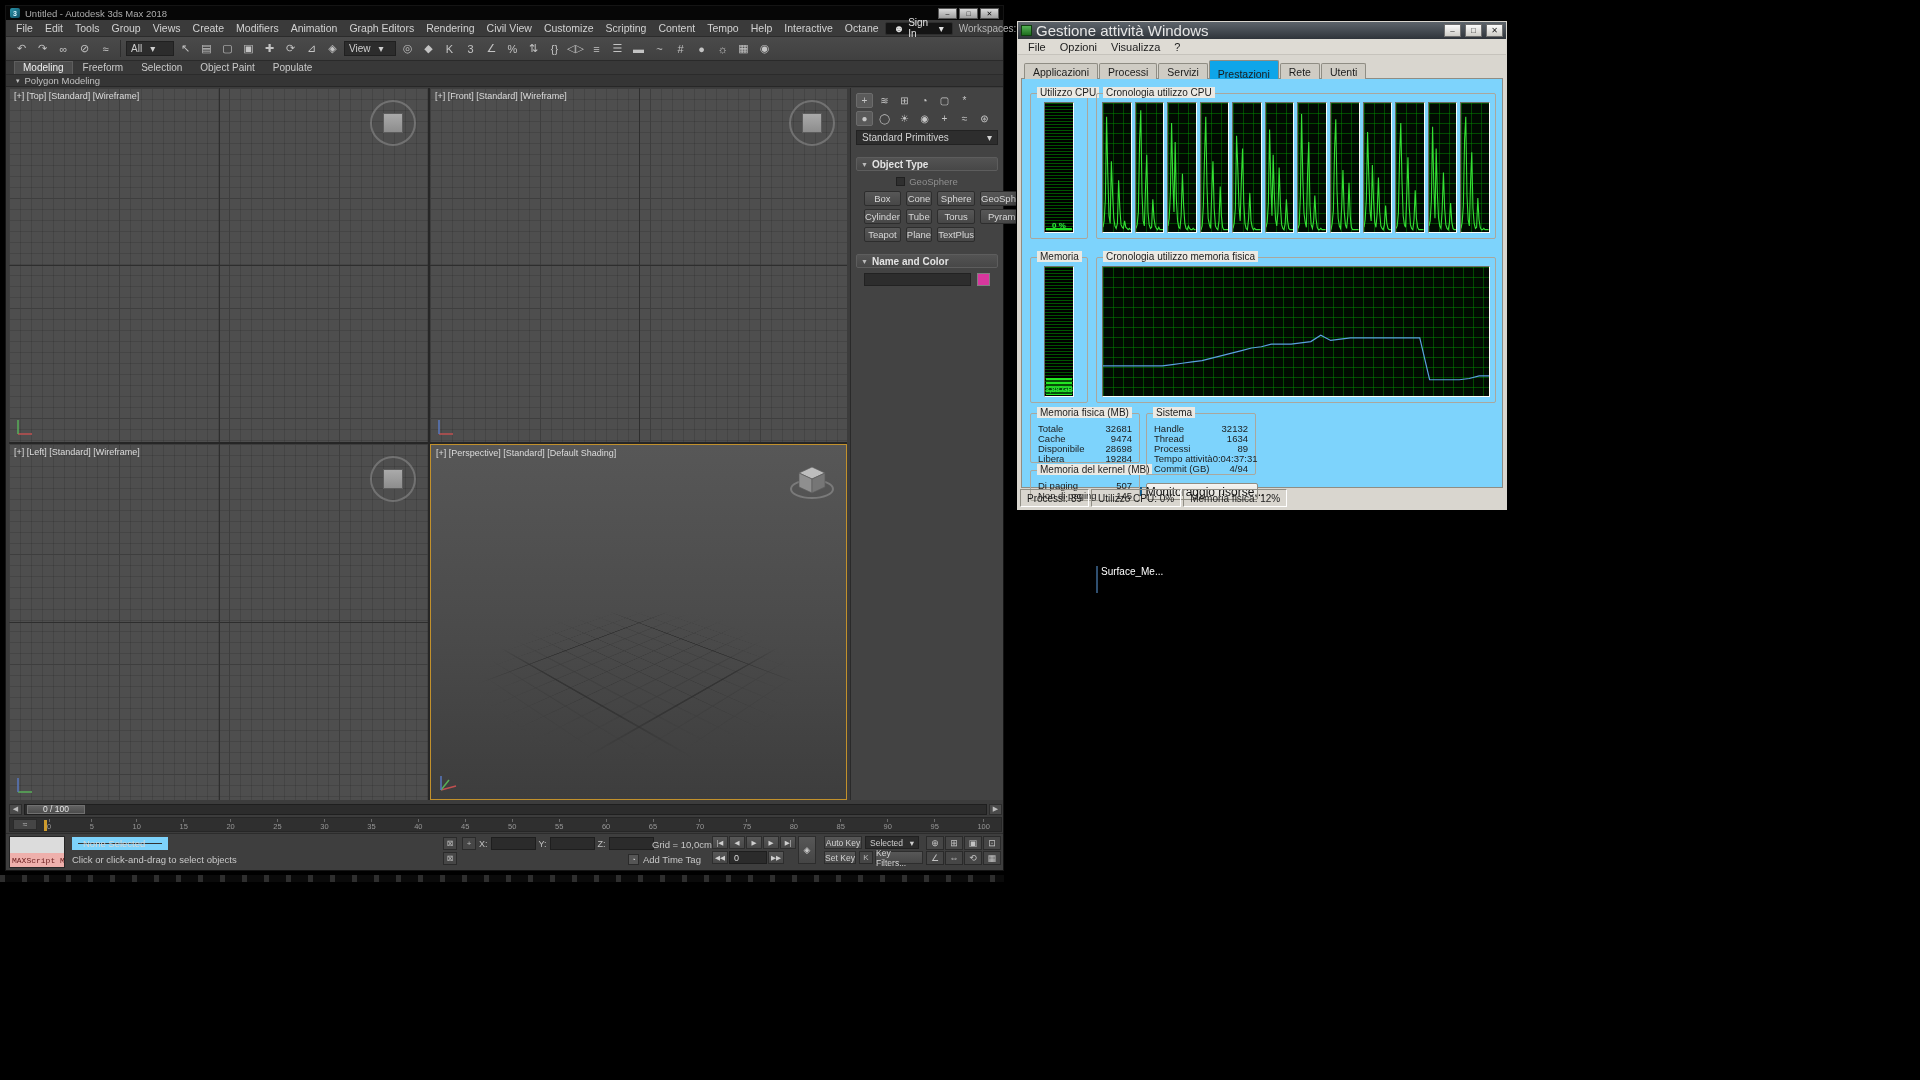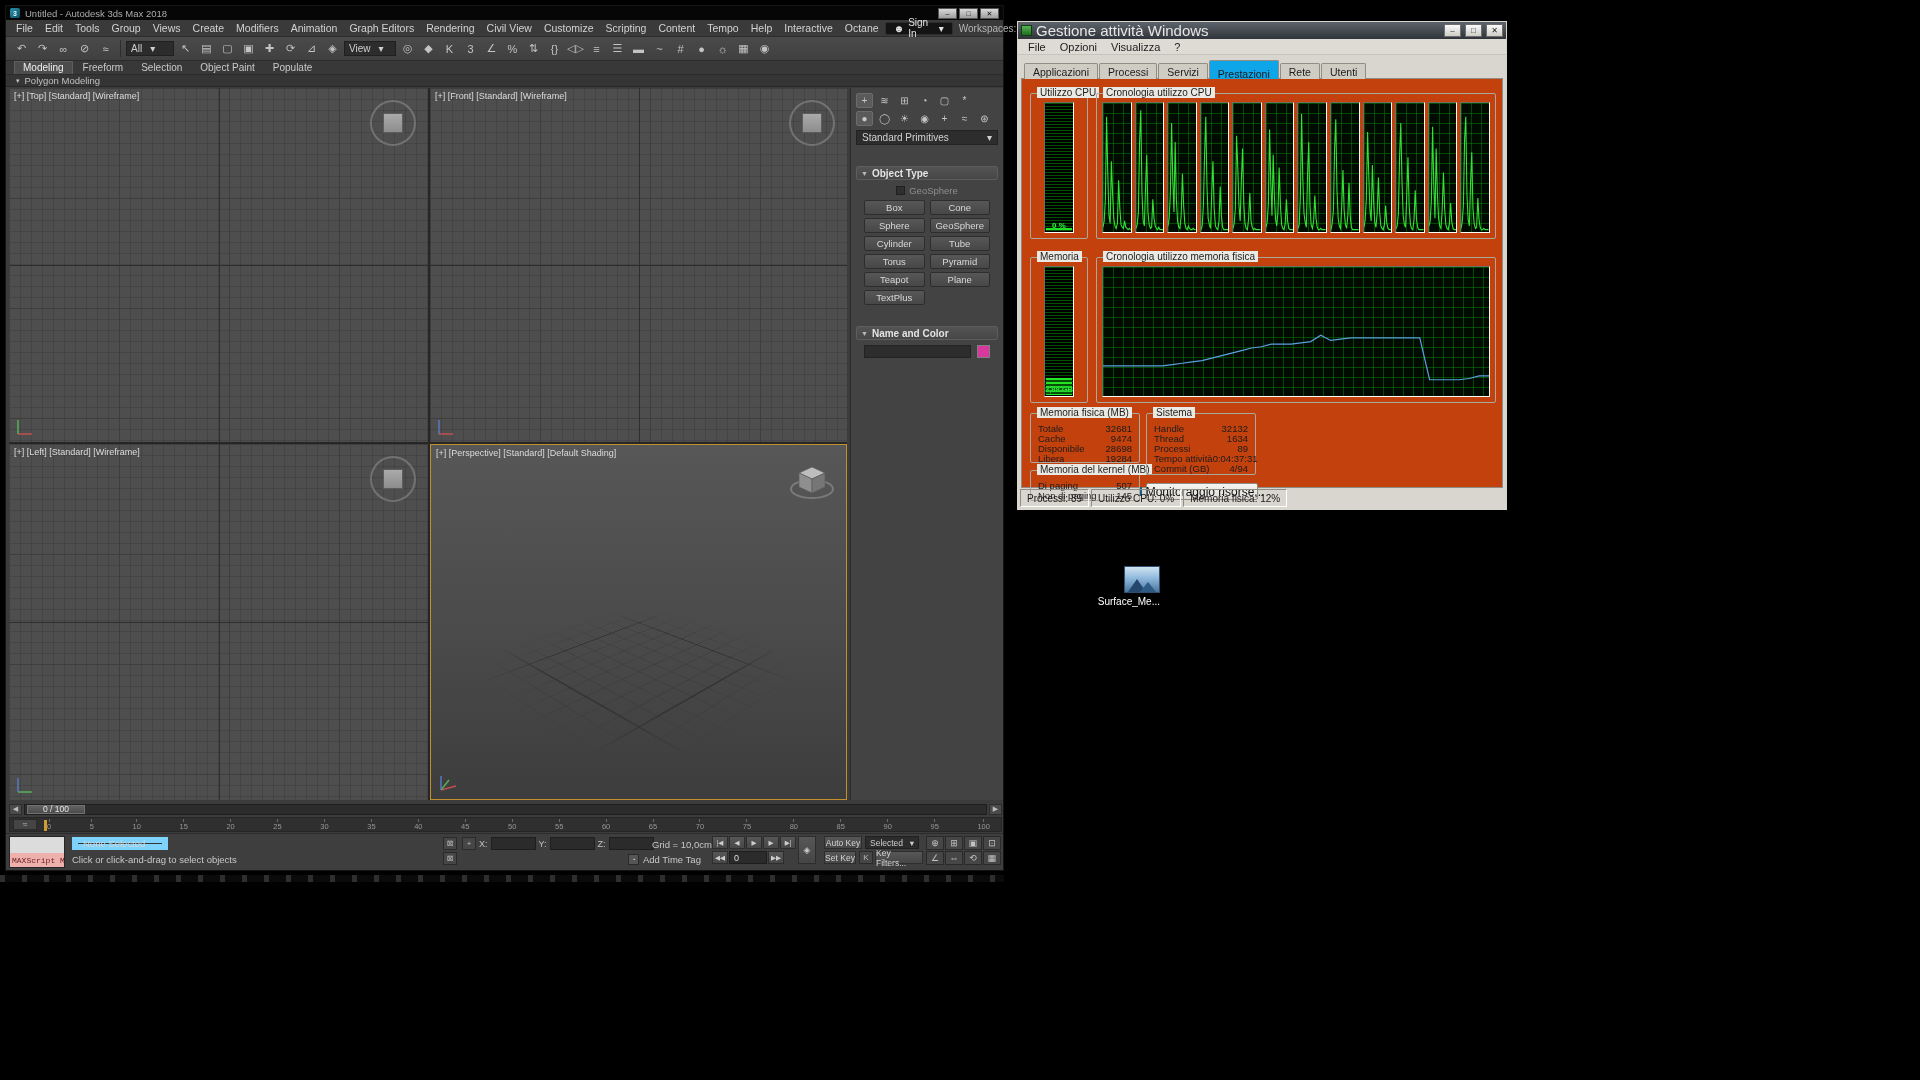--- a/index.html
+++ b/index.html
@@ -53,26 +53,26 @@
  linear-gradient(to bottom,#3b3b3b 1px,transparent 1px);
  background-size:155px 155px,155px 155px,22.2px 22.2px,22.2px 22.2px;background-position:center;
  -webkit-mask-image:radial-gradient(closest-side,#000 55%,transparent 100%);mask-image:radial-gradient(closest-side,#000 55%,transparent 100%)}
 
 
 .mx-cmdpanel{position:absolute;left:844px;top:82px;width:153px;height:712px;background:#434343;border-left:1px solid #2a2a2a;padding:3px 5px}
 .cp-row{display:flex;align-items:center;gap:3px;height:18px}
 .cp-ic{width:17px;height:15px;display:flex;align-items:center;justify-content:center;color:#c6c6c6;font-size:10px;border-radius:2px}
 .cp-ic.active{background:#5a5a5a;border:1px solid #6c6c6c}
 .cp-select{margin-top:3px;height:15px;background:#2d2d2d;border:1px solid #222;color:#d2d2d2;font-size:10px;display:flex;align-items:center;justify-content:space-between;padding:0 5px}
-.rollout{margin-top:21px}
+.rollout{margin-top:12px}
 .rollout-hd{height:14px;background:linear-gradient(#535353,#474747);border:1px solid #5d5d5d;border-radius:2px;display:flex;align-items:center;gap:4px;padding:0 4px;font-size:10px;font-weight:bold;color:#e3e3e3}
 .rollout-hd .arr{font-size:7px;color:#bbb;font-weight:normal}
 .autogrid{display:flex;justify-content:center;align-items:center;gap:4px;font-size:9.5px;color:#8f8f8f;margin:5px 0 4px}
 .checkbox{width:9px;height:9px;background:#2f2f2f;border:1px solid #202020}
-.ot-grid{display:grid;grid-template-columns:1fr 1fr;gap:3px 5px;padding:0 8px}
+.ot-grid{display:grid;grid-template-columns:1fr 1fr 1fr 1fr;gap:3px 5px;padding:0 8px}
 .ot-btn{height:15px;background:linear-gradient(#575757,#474747);border:1px solid #2d2d2d;border-radius:2px;color:#d8d8d8;font-size:9.5px;display:flex;align-items:center;justify-content:center}
 .nc-row{display:flex;align-items:center;gap:6px;padding:5px 8px}
 .nc-input{flex:1;height:13px;background:#2d2d2d;border:1px solid #222}
 .nc-swatch{width:13px;height:13px;background:#d8379e;border:1px solid #808080}
 
 
 .mx-timeslider{position:absolute;left:3px;top:797px;width:993px;height:12px;display:flex;align-items:center;gap:2px}
 .ts-btn{width:13px;height:11px;background:#4a4a4a;border:1px solid #2c2c2c;color:#bbb;font-size:7px;display:flex;align-items:center;justify-content:center}
 .ts-track{flex:1;height:11px;background:#2c2c2c;border:1px solid #1f1f1f;position:relative}
 .ts-handle{position:absolute;left:2px;top:0;width:58px;height:9px;background:linear-gradient(#616161,#4c4c4c);border:1px solid #707070;color:#e6e6e6;font-size:8.5px;display:flex;align-items:center;justify-content:center}
@@ -109,21 +109,21 @@
 .tm-window{position:absolute;left:1016px;top:20px;width:492px;height:491px;background:#d9d6cf;border:1px solid #000;box-shadow:3px 3px 10px rgba(0,0,0,.7)}
 .tm-titlebar{position:absolute;left:1px;right:1px;top:1px;height:17px;background:linear-gradient(#5d646b,#2f343a);display:flex;align-items:center;gap:4px;padding:0 3px}
 .tm-appicon{width:11px;height:11px;background:linear-gradient(#57b357,#1e6e1e);border:1px solid #0f3f0f}
 .tm-title{color:#e6e6e6;font-size:15px;flex:1;white-space:nowrap;overflow:hidden}
 .tm-btn{width:17px;height:13px;background:linear-gradient(#fbfbfb,#cfcdc7);border:1px solid #6e6e6e;font-size:8px;line-height:11px;text-align:center;color:#222}
 .tm-menubar{position:absolute;left:1px;right:1px;top:18px;height:16px;background:#dedbd4;display:flex;align-items:center;padding-left:3px;border-bottom:1px solid #c6c3bc}
 .tm-menu{font-size:11px;color:#1c1c1c;padding:1px 7px}
 .tm-tabs{position:absolute;left:7px;top:39px;height:19px;display:flex;align-items:flex-end;z-index:2}
 .tm-tab{font-size:10.5px;color:#1c1c1c;padding:2px 8px;border:1px solid #8f8d84;border-bottom:none;background:#cfccc4;border-radius:2px 2px 0 0;margin-right:1px;height:16px}
 .tm-tab.active{background:#0ea5e9;height:19px;padding-top:7px;z-index:3}
-.tm-page{position:absolute;left:4px;right:4px;top:57px;bottom:22px;background:#c2410c;border:1px solid #8f8d84}
+.tm-page{position:absolute;left:4px;right:4px;top:57px;bottom:22px;background:#7dd3fc;border:1px solid #8f8d84}
 .tm-group{position:absolute;border:1px solid #aaa79d;border-radius:2px}
 .tm-group-title{position:absolute;top:-7px;left:6px;background:#ebe9e3;padding:0 3px;font-size:10px;color:#1c1c1c;white-space:nowrap}
 .g-cpu{left:8px;top:14px;width:58px;height:146px}
 .g-cpuh{left:74px;top:14px;width:400px;height:146px}
 .g-mem{left:8px;top:178px;width:58px;height:146px}
 .g-memh{left:74px;top:178px;width:400px;height:146px}
 .g-phys{left:8px;top:334px;width:110px;height:50px}
 .g-kern{left:8px;top:391px;width:110px;height:31px}
 .g-sys{left:124px;top:334px;width:110px;height:62px}
 .led-gauge{position:absolute;left:50%;transform:translateX(-50%);top:8px;bottom:5px;width:30px;background:#000;border:1px solid;border-color:#6e6c64 #fcfcfa #fcfcfa #6e6c64;background-image:repeating-linear-gradient(180deg,rgba(0,110,0,.75) 0 1px,transparent 1px 3px);overflow:hidden}
@@ -136,21 +136,21 @@
 #mem-graph{position:absolute;left:5px;right:5px;top:8px;bottom:5px}
 .tm-rows{position:absolute;left:7px;right:7px;top:10px;bottom:3px;display:flex;flex-direction:column;justify-content:space-around}
 .tm-row{display:flex;justify-content:space-between;font-size:9.5px;color:#1c1c1c;line-height:10px;white-space:nowrap}
 .tm-button{position:absolute;left:124px;top:404px;width:112px;height:17px;background:linear-gradient(#f6f5f2,#dcdad3);border:1px solid #8f8d84;border-radius:2px;font-size:12px;display:flex;align-items:center;justify-content:center;gap:4px;color:#111;white-space:nowrap}
 .rm-icon{width:9px;height:9px;background:linear-gradient(135deg,#8fd8ff,#1f7fbf);border:1px solid #145f8f}
 .tm-status{position:absolute;left:3px;right:3px;bottom:3px;height:18px;display:flex;gap:2px}
 .tm-cell{border:1px solid;border-color:#8f8d84 #fff #fff #8f8d84;font-size:10px;color:#1c1c1c;padding:0 6px;display:flex;align-items:center;white-space:nowrap}
 
 
 .taskbar-strip{position:absolute;left:0;top:875px;width:1004px;height:7px;background:repeating-linear-gradient(90deg,#2e2e2e 0 5px,#0a0a0a 5px 22px)}
-.desk-icon{position:absolute;left:1096px;top:566px;width:64px;display:flex;flex-direction:column;align-items:flex-end;gap:3px}
+.desk-icon{position:absolute;left:1096px;top:566px;width:64px;display:flex;flex-direction:row;align-items:flex-start;gap:3px}
 .di-img{width:36px;height:27px;background:linear-gradient(#cfe3f2 0%,#8fb8dc 45%,#49759e);border:1px solid #2f4f70;position:relative;overflow:hidden}
 .di-m1{position:absolute;bottom:0;left:3px;width:0;height:0;border-left:9px solid transparent;border-right:9px solid transparent;border-bottom:13px solid #24476b}
 .di-m2{position:absolute;bottom:0;left:15px;width:0;height:0;border-left:8px solid transparent;border-right:8px solid transparent;border-bottom:10px solid #2e5a85}
 .di-label{font-size:10px;color:#fff;text-shadow:1px 1px 2px #000}
 </style>
 </head>
 <body>
 
 <div class="max-window">
 

